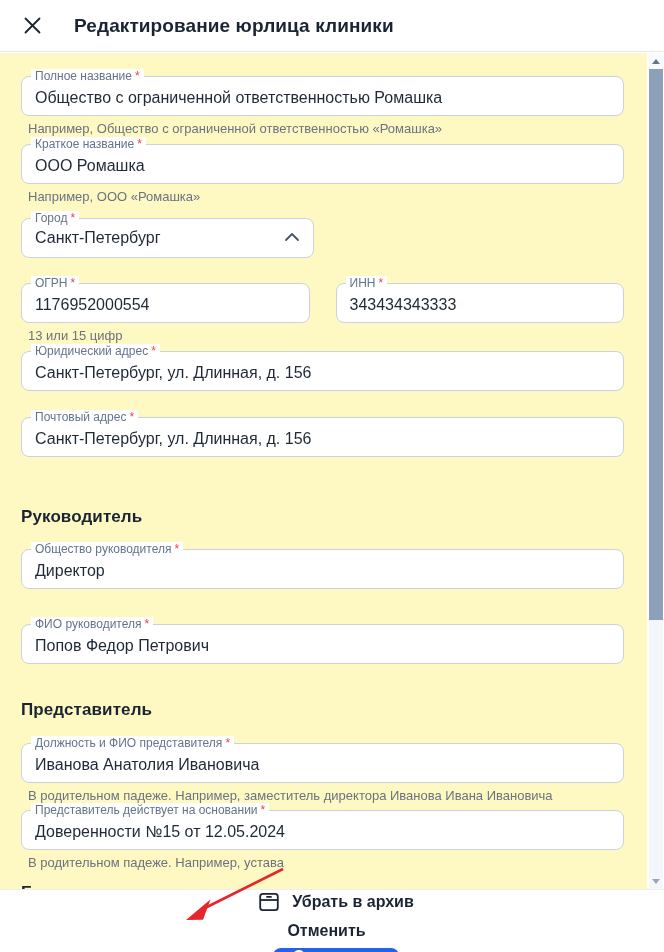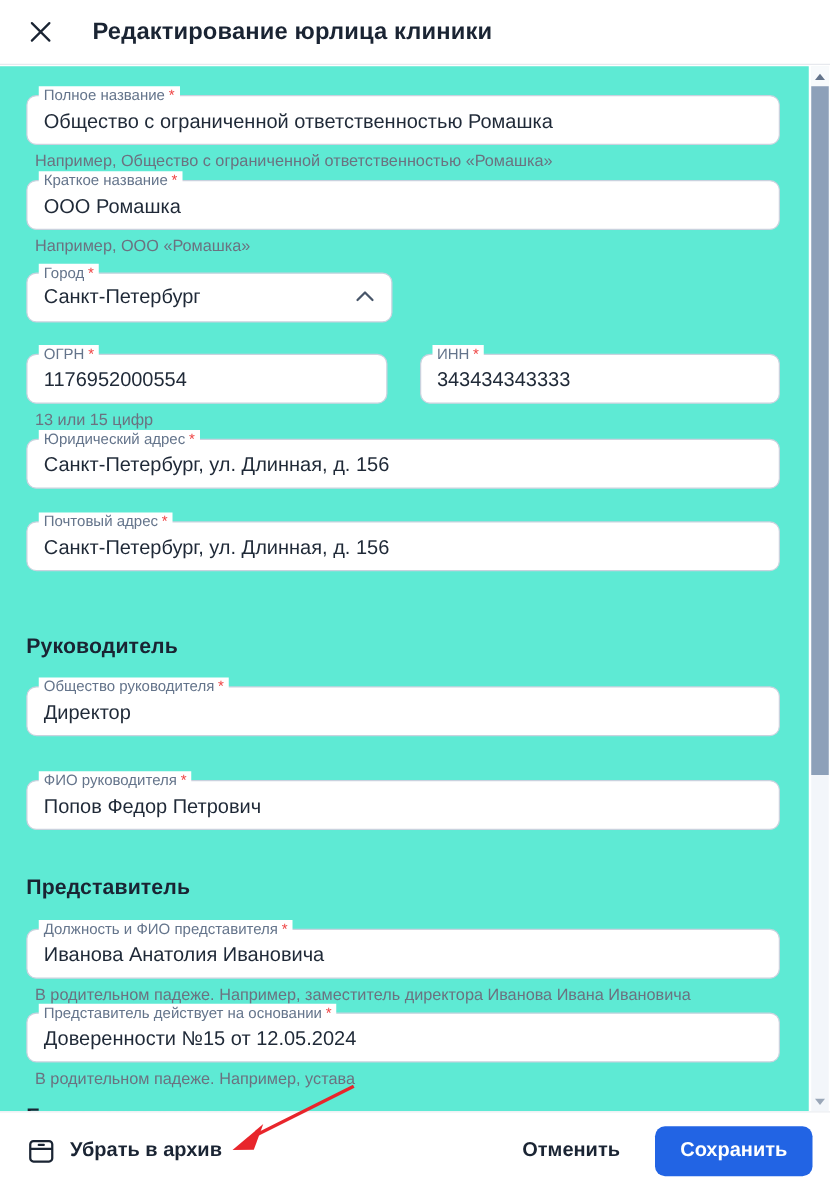--- a/index.html
+++ b/index.html
@@ -16,21 +16,21 @@
   }
   .close-btn {
     background: none; border: none; cursor: pointer; width: 24px; height: 24px;
     display: flex; align-items: center; justify-content: center; padding: 0;
   }
   .dialog-title { font-size: 19px; font-weight: 700; color: #1a2433; margin-left: 30px; letter-spacing: .1px; }
 
   
   .content {
     position: absolute; top: 53px; left: 0; right: 17px; bottom: 63px;
-    padding: 23px 23px 0 21px; overflow: hidden; background: #5eead4;
+    padding: 23px 23px 0 21px; overflow: hidden; background: #fef9c3;
   }
 
   
   .field {
     position: relative; height: 40px; border: 1px solid #c9d2de; border-radius: 8px;
     background: #fff;
   }
   .flabel {
     position: absolute; top: -8px; left: 9px; background: #fff; padding: 0 4px;
     font-size: 12px; color: #64748b; line-height: 15px; display: inline-flex; white-space: nowrap;
@@ -78,21 +78,21 @@
   .sb-btn.up { top: 0; }
   .sb-btn.down { bottom: 0; background: transparent; }
   .tri-up { width: 0; height: 0; border-left: 4px solid transparent; border-right: 4px solid transparent; border-bottom: 5px solid #64748b; }
   .tri-down { width: 0; height: 0; border-left: 4px solid transparent; border-right: 4px solid transparent; border-top: 5px solid #9aa7b8; }
   .sb-thumb { position: absolute; top: 16px; left: 0; width: 14px; height: 551px; background: #8da0b9; cursor: pointer; }
 
   
   .dialog-footer {
     position: absolute; left: 0; right: 0; bottom: 0; height: 63px; background: #fff;
     border-top: 1px solid #eceef2; display: flex; align-items: center;
-    padding: 0 14px 0 21px; z-index: 2;
+    padding: 0 14px 0 21px; z-index: 2; flex-direction: column;
   }
   .archive-btn {
     display: flex; align-items: center; gap: 11px; background: none; border: none; cursor: pointer;
     font-family: inherit; font-size: 16px; font-weight: 600; color: #1a2433; padding: 0;
   }
   .footer-spacer { flex: 1; }
   .cancel-btn {
     background: none; border: none; cursor: pointer; font-family: inherit;
     font-size: 16px; font-weight: 600; color: #1a2433; padding: 8px 10px; margin-right: 18px;
   }

